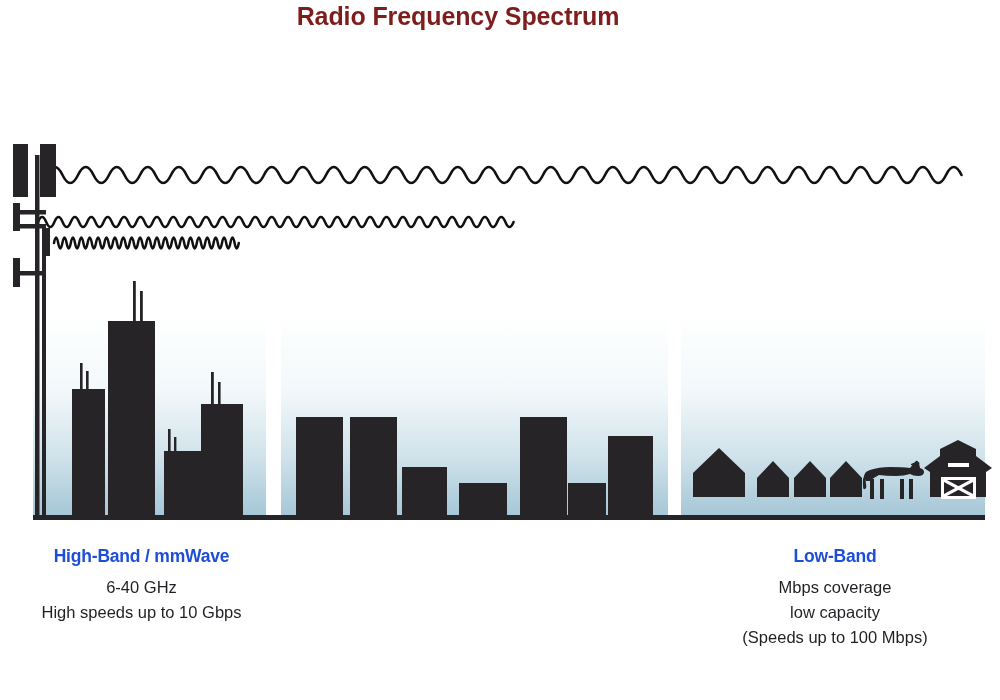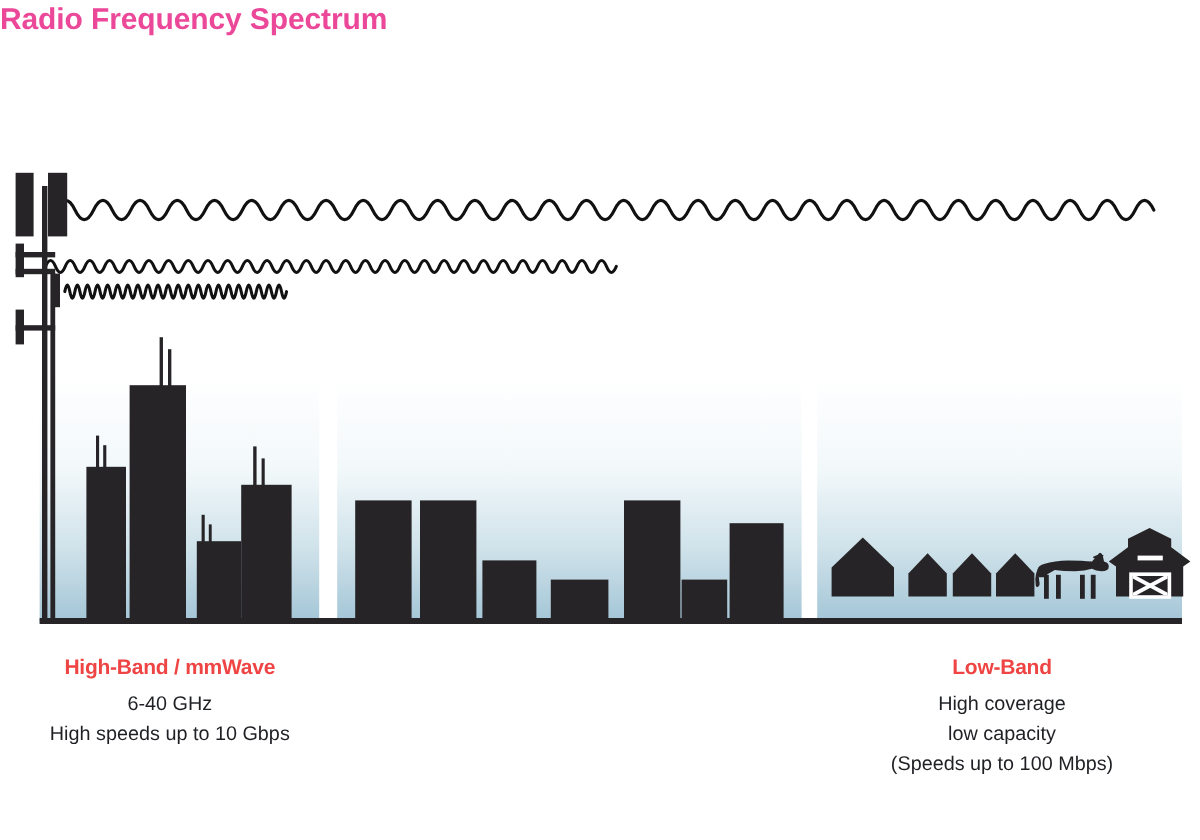--- a/index.html
+++ b/index.html
@@ -9,40 +9,40 @@
     font-family:"Liberation Sans", sans-serif;
     color:#1b1b1f;
     overflow:hidden;
     position:relative;
   }
   #stage{position:absolute;left:0;top:0;width:1000px;height:700px;}
 
   
   #title{
     position:absolute;left:0;top:2px;width:916px;
-    text-align:left;
+    text-align:center;
     font-size:25px;
     font-weight:bold;
     letter-spacing:-0.1px;
-    color:#ec4899;
+    color:#7f1d1d;
   }
 
   
   #art{position:absolute;left:0;top:0;width:1000px;height:700px;}
 
   
   .col{
     position:absolute;
     text-align:center;
     top:546px;
   }
   .col .band{
     font-size:17.5px;
     font-weight:bold;
-    color:#ef4444;
+    color:#1d4ed8;
     letter-spacing:-0.2px;
     white-space:nowrap;
   }
   .col .lines{
     margin-top:8px;
     font-size:16.5px;
     font-weight:400;
     line-height:25px;
     color:#1f2024;
   }
@@ -204,19 +204,19 @@
       <div>High speeds up to 10 Gbps</div>
     </div>
   </div>
 
   <div class="col" id="col-mid">
   </div>
 
   <div class="col" id="col-low">
     <div class="band">Low-Band</div>
     <div class="lines">
-      <div>High coverage</div>
+      <div>Mbps coverage</div>
       <div>low capacity</div>
       <div>(Speeds up to 100 Mbps)</div>
     </div>
   </div>
 
 </div>
 
 </body></html>

